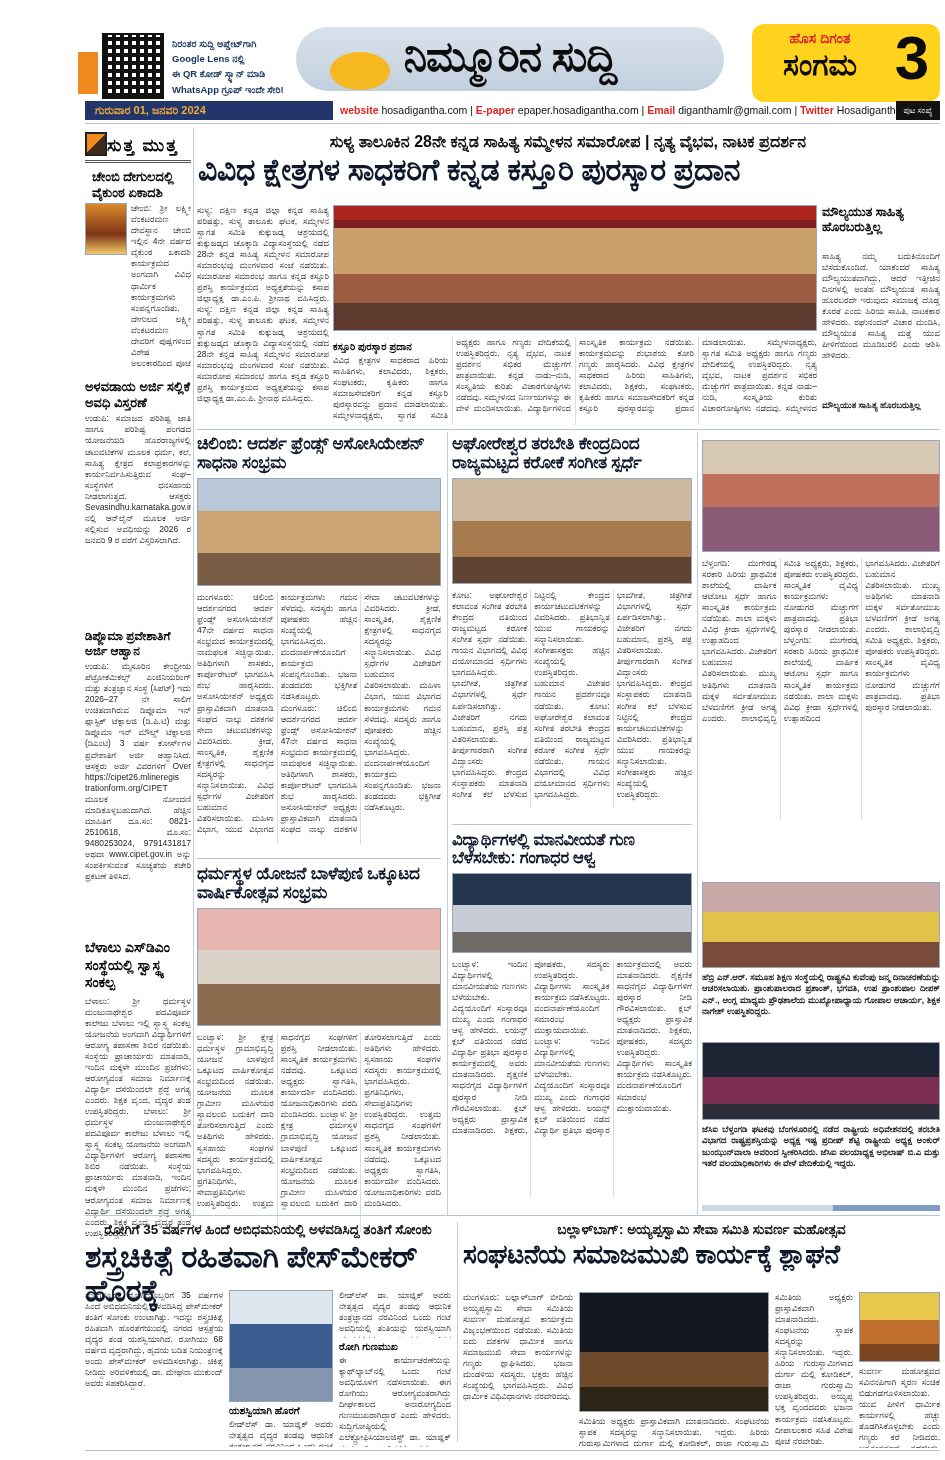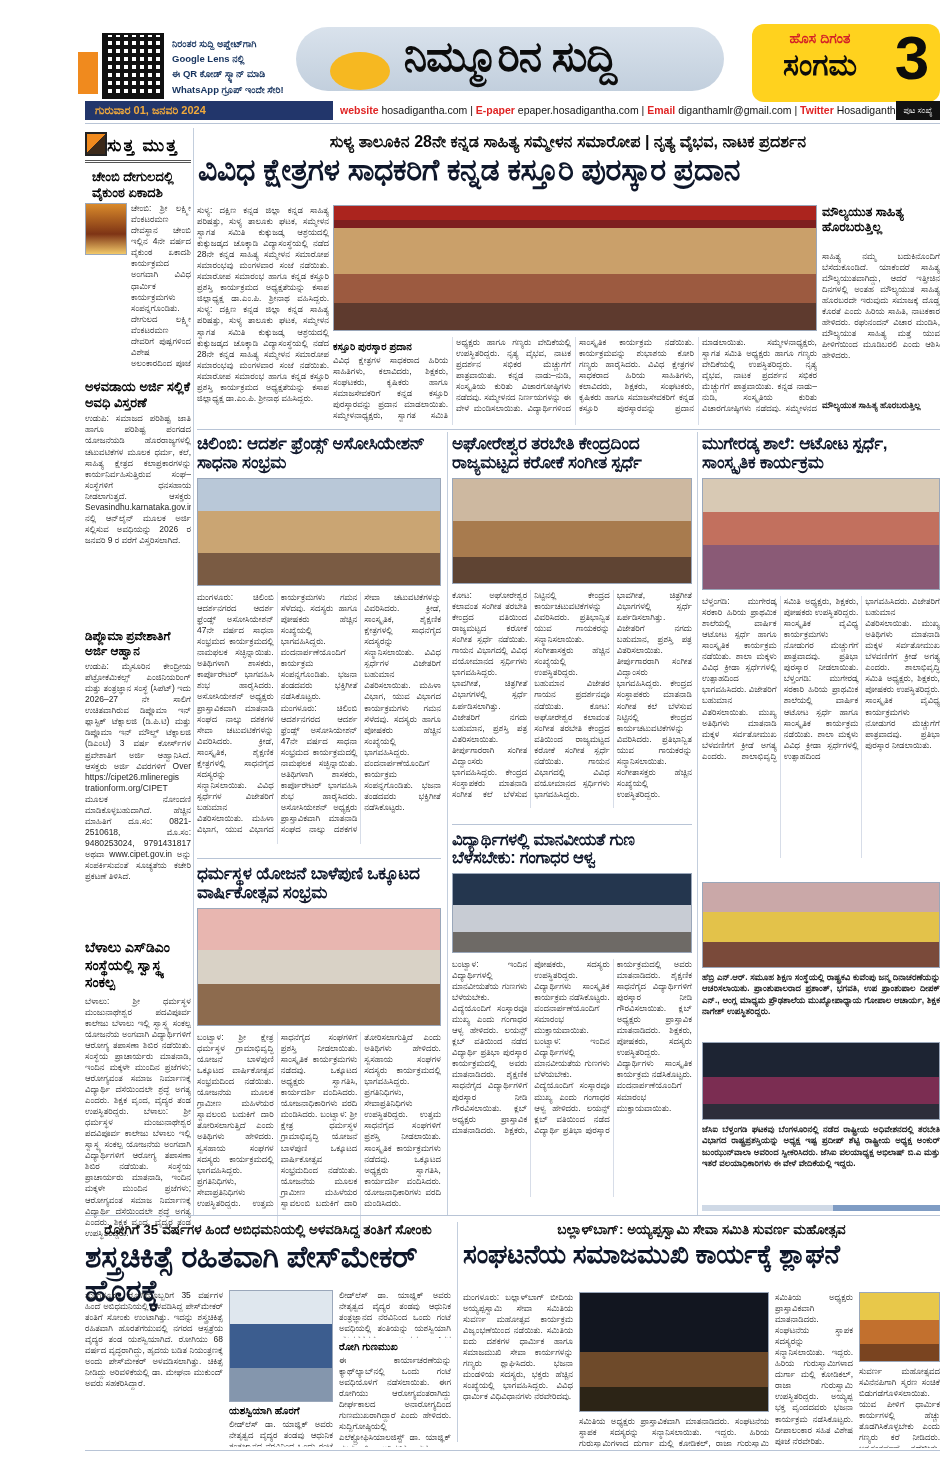--- a/index.html
+++ b/index.html
@@ -135,21 +135,20 @@
   </div>
 
   <div class="abs hrule" style="left:452px;top:824px;width:240px;"></div>
   <div class="abs" style="left:452px;top:830px;width:240px;">
     <div class="hl" style="font-size:16.5px;">ವಿದ್ಯಾರ್ಥಿಗಳಲ್ಲಿ ಮಾನವೀಯತೆ ಗುಣ ಬೆಳೆಸಬೇಕು: ಗಂಗಾಧರ ಆಳ್ವ</div>
     <div class="ph" style="width:240px;height:80px;margin-top:6px;background:linear-gradient(180deg,#24364e 0 40%,#c8ccd4 40% 75%,#6e6a66 75% 100%);"></div>
     <div class="jtext cols3" style="margin-top:6px;height:238px;">ಬಂಟ್ವಾಳ: ಇಂದಿನ ವಿದ್ಯಾರ್ಥಿಗಳಲ್ಲಿ ಮಾನವೀಯತೆಯ ಗುಣಗಳು ಬೆಳೆಯಬೇಕು. ವಿದ್ಯೆಯೊಂದಿಗೆ ಸಂಸ್ಕಾರವೂ ಮುಖ್ಯ ಎಂದು ಗಂಗಾಧರ ಆಳ್ವ ಹೇಳಿದರು. ಲಯನ್ಸ್ ಕ್ಲಬ್ ವತಿಯಿಂದ ನಡೆದ ವಿದ್ಯಾರ್ಥಿ ಪ್ರತಿಭಾ ಪುರಸ್ಕಾರ ಕಾರ್ಯಕ್ರಮದಲ್ಲಿ ಅವರು ಮಾತನಾಡಿದರು. ಶೈಕ್ಷಣಿಕ ಸಾಧನೆಗೈದ ವಿದ್ಯಾರ್ಥಿಗಳಿಗೆ ಪುರಸ್ಕಾರ ನೀಡಿ ಗೌರವಿಸಲಾಯಿತು. ಕ್ಲಬ್ ಅಧ್ಯಕ್ಷರು ಪ್ರಾಸ್ತಾವಿಕ ಮಾತನಾಡಿದರು. ಶಿಕ್ಷಕರು, ಪೋಷಕರು, ಸದಸ್ಯರು ಉಪಸ್ಥಿತರಿದ್ದರು. ವಿದ್ಯಾರ್ಥಿಗಳು ಸಾಂಸ್ಕೃತಿಕ ಕಾರ್ಯಕ್ರಮ ನಡೆಸಿಕೊಟ್ಟರು. ವಂದನಾರ್ಪಣೆಯೊಂದಿಗೆ ಸಮಾರಂಭ ಮುಕ್ತಾಯವಾಯಿತು. ಬಂಟ್ವಾಳ: ಇಂದಿನ ವಿದ್ಯಾರ್ಥಿಗಳಲ್ಲಿ ಮಾನವೀಯತೆಯ ಗುಣಗಳು ಬೆಳೆಯಬೇಕು. ವಿದ್ಯೆಯೊಂದಿಗೆ ಸಂಸ್ಕಾರವೂ ಮುಖ್ಯ ಎಂದು ಗಂಗಾಧರ ಆಳ್ವ ಹೇಳಿದರು. ಲಯನ್ಸ್ ಕ್ಲಬ್ ವತಿಯಿಂದ ನಡೆದ ವಿದ್ಯಾರ್ಥಿ ಪ್ರತಿಭಾ ಪುರಸ್ಕಾರ ಕಾರ್ಯಕ್ರಮದಲ್ಲಿ ಅವರು ಮಾತನಾಡಿದರು. ಶೈಕ್ಷಣಿಕ ಸಾಧನೆಗೈದ ವಿದ್ಯಾರ್ಥಿಗಳಿಗೆ ಪುರಸ್ಕಾರ ನೀಡಿ ಗೌರವಿಸಲಾಯಿತು. ಕ್ಲಬ್ ಅಧ್ಯಕ್ಷರು ಪ್ರಾಸ್ತಾವಿಕ ಮಾತನಾಡಿದರು. ಶಿಕ್ಷಕರು, ಪೋಷಕರು, ಸದಸ್ಯರು ಉಪಸ್ಥಿತರಿದ್ದರು. ವಿದ್ಯಾರ್ಥಿಗಳು ಸಾಂಸ್ಕೃತಿಕ ಕಾರ್ಯಕ್ರಮ ನಡೆಸಿಕೊಟ್ಟರು. ವಂದನಾರ್ಪಣೆಯೊಂದಿಗೆ ಸಮಾರಂಭ ಮುಕ್ತಾಯವಾಯಿತು.</div>
   </div>
 
   <div class="abs" style="left:702px;top:434px;width:238px;">
-    <div class="hl" style="font-size:17px;">ಮುಗೇರಡ್ಕ ಶಾಲೆ: ಆಟೋಟ ಸ್ಪರ್ಧೆ, ಸಾಂಸ್ಕೃತಿಕ ಕಾರ್ಯಕ್ರಮ</div>
     <div class="ph" style="width:238px;height:112px;margin-top:6px;background:linear-gradient(180deg,#d8c9b4 0 30%,#c2705e 30% 60%,#8a5a76 60% 100%);"></div>
     <div class="jtext cols3" style="margin-top:6px;height:262px;">ಬೆಳ್ತಂಗಡಿ: ಮುಗೇರಡ್ಕ ಸರಕಾರಿ ಹಿರಿಯ ಪ್ರಾಥಮಿಕ ಶಾಲೆಯಲ್ಲಿ ವಾರ್ಷಿಕ ಆಟೋಟ ಸ್ಪರ್ಧೆ ಹಾಗೂ ಸಾಂಸ್ಕೃತಿಕ ಕಾರ್ಯಕ್ರಮ ನಡೆಯಿತು. ಶಾಲಾ ಮಕ್ಕಳು ವಿವಿಧ ಕ್ರೀಡಾ ಸ್ಪರ್ಧೆಗಳಲ್ಲಿ ಉತ್ಸಾಹದಿಂದ ಭಾಗವಹಿಸಿದರು. ವಿಜೇತರಿಗೆ ಬಹುಮಾನ ವಿತರಿಸಲಾಯಿತು. ಮುಖ್ಯ ಅತಿಥಿಗಳು ಮಾತನಾಡಿ ಮಕ್ಕಳ ಸರ್ವತೋಮುಖ ಬೆಳವಣಿಗೆಗೆ ಕ್ರೀಡೆ ಅಗತ್ಯ ಎಂದರು. ಶಾಲಾಭಿವೃದ್ಧಿ ಸಮಿತಿ ಅಧ್ಯಕ್ಷರು, ಶಿಕ್ಷಕರು, ಪೋಷಕರು ಉಪಸ್ಥಿತರಿದ್ದರು. ಸಾಂಸ್ಕೃತಿಕ ವೈವಿಧ್ಯ ಕಾರ್ಯಕ್ರಮಗಳು ನೋಡುಗರ ಮೆಚ್ಚುಗೆಗೆ ಪಾತ್ರವಾದವು. ಪ್ರತಿಭಾ ಪುರಸ್ಕಾರ ನೀಡಲಾಯಿತು. ಬೆಳ್ತಂಗಡಿ: ಮುಗೇರಡ್ಕ ಸರಕಾರಿ ಹಿರಿಯ ಪ್ರಾಥಮಿಕ ಶಾಲೆಯಲ್ಲಿ ವಾರ್ಷಿಕ ಆಟೋಟ ಸ್ಪರ್ಧೆ ಹಾಗೂ ಸಾಂಸ್ಕೃತಿಕ ಕಾರ್ಯಕ್ರಮ ನಡೆಯಿತು. ಶಾಲಾ ಮಕ್ಕಳು ವಿವಿಧ ಕ್ರೀಡಾ ಸ್ಪರ್ಧೆಗಳಲ್ಲಿ ಉತ್ಸಾಹದಿಂದ ಭಾಗವಹಿಸಿದರು. ವಿಜೇತರಿಗೆ ಬಹುಮಾನ ವಿತರಿಸಲಾಯಿತು. ಮುಖ್ಯ ಅತಿಥಿಗಳು ಮಾತನಾಡಿ ಮಕ್ಕಳ ಸರ್ವತೋಮುಖ ಬೆಳವಣಿಗೆಗೆ ಕ್ರೀಡೆ ಅಗತ್ಯ ಎಂದರು. ಶಾಲಾಭಿವೃದ್ಧಿ ಸಮಿತಿ ಅಧ್ಯಕ್ಷರು, ಶಿಕ್ಷಕರು, ಪೋಷಕರು ಉಪಸ್ಥಿತರಿದ್ದರು. ಸಾಂಸ್ಕೃತಿಕ ವೈವಿಧ್ಯ ಕಾರ್ಯಕ್ರಮಗಳು ನೋಡುಗರ ಮೆಚ್ಚುಗೆಗೆ ಪಾತ್ರವಾದವು. ಪ್ರತಿಭಾ ಪುರಸ್ಕಾರ ನೀಡಲಾಯಿತು.</div>
   </div>
 
   <div class="abs" style="left:702px;top:882px;width:238px;">
     <div class="ph" style="width:238px;height:86px;background:linear-gradient(180deg,#caa8a8 0 35%,#e3c24a 35% 70%,#7a4a3a 70% 100%);"></div>
     <div class="caption" style="margin-top:4px;">ಹೆಬ್ರಿ ಎನ್.ಆರ್. ಸಮೂಹ ಶಿಕ್ಷಣ ಸಂಸ್ಥೆಯಲ್ಲಿ ರಾಷ್ಟ್ರಕವಿ ಕುವೆಂಪು ಜನ್ಮ ದಿನಾಚರಣೆಯನ್ನು ಆಚರಿಸಲಾಯಿತು. ಪ್ರಾಂಶುಪಾಲರಾದ ಪ್ರಶಾಂತ್, ಭಗವತಿ, ಉಪ ಪ್ರಾಂಶುಪಾಲ ದೀಪಕ್ ಎನ್., ಆಂಗ್ಲ ಮಾಧ್ಯಮ ಪ್ರೌಢಶಾಲೆಯ ಮುಖ್ಯೋಪಾಧ್ಯಾಯ ಗೋಪಾಲ ಆಚಾರ್ಯ, ಶಿಕ್ಷಕ ನಾಗೇಶ್ ಉಪಸ್ಥಿತರಿದ್ದರು.</div>
   </div>
 
   <div class="abs" style="left:702px;top:1042px;width:238px;">

